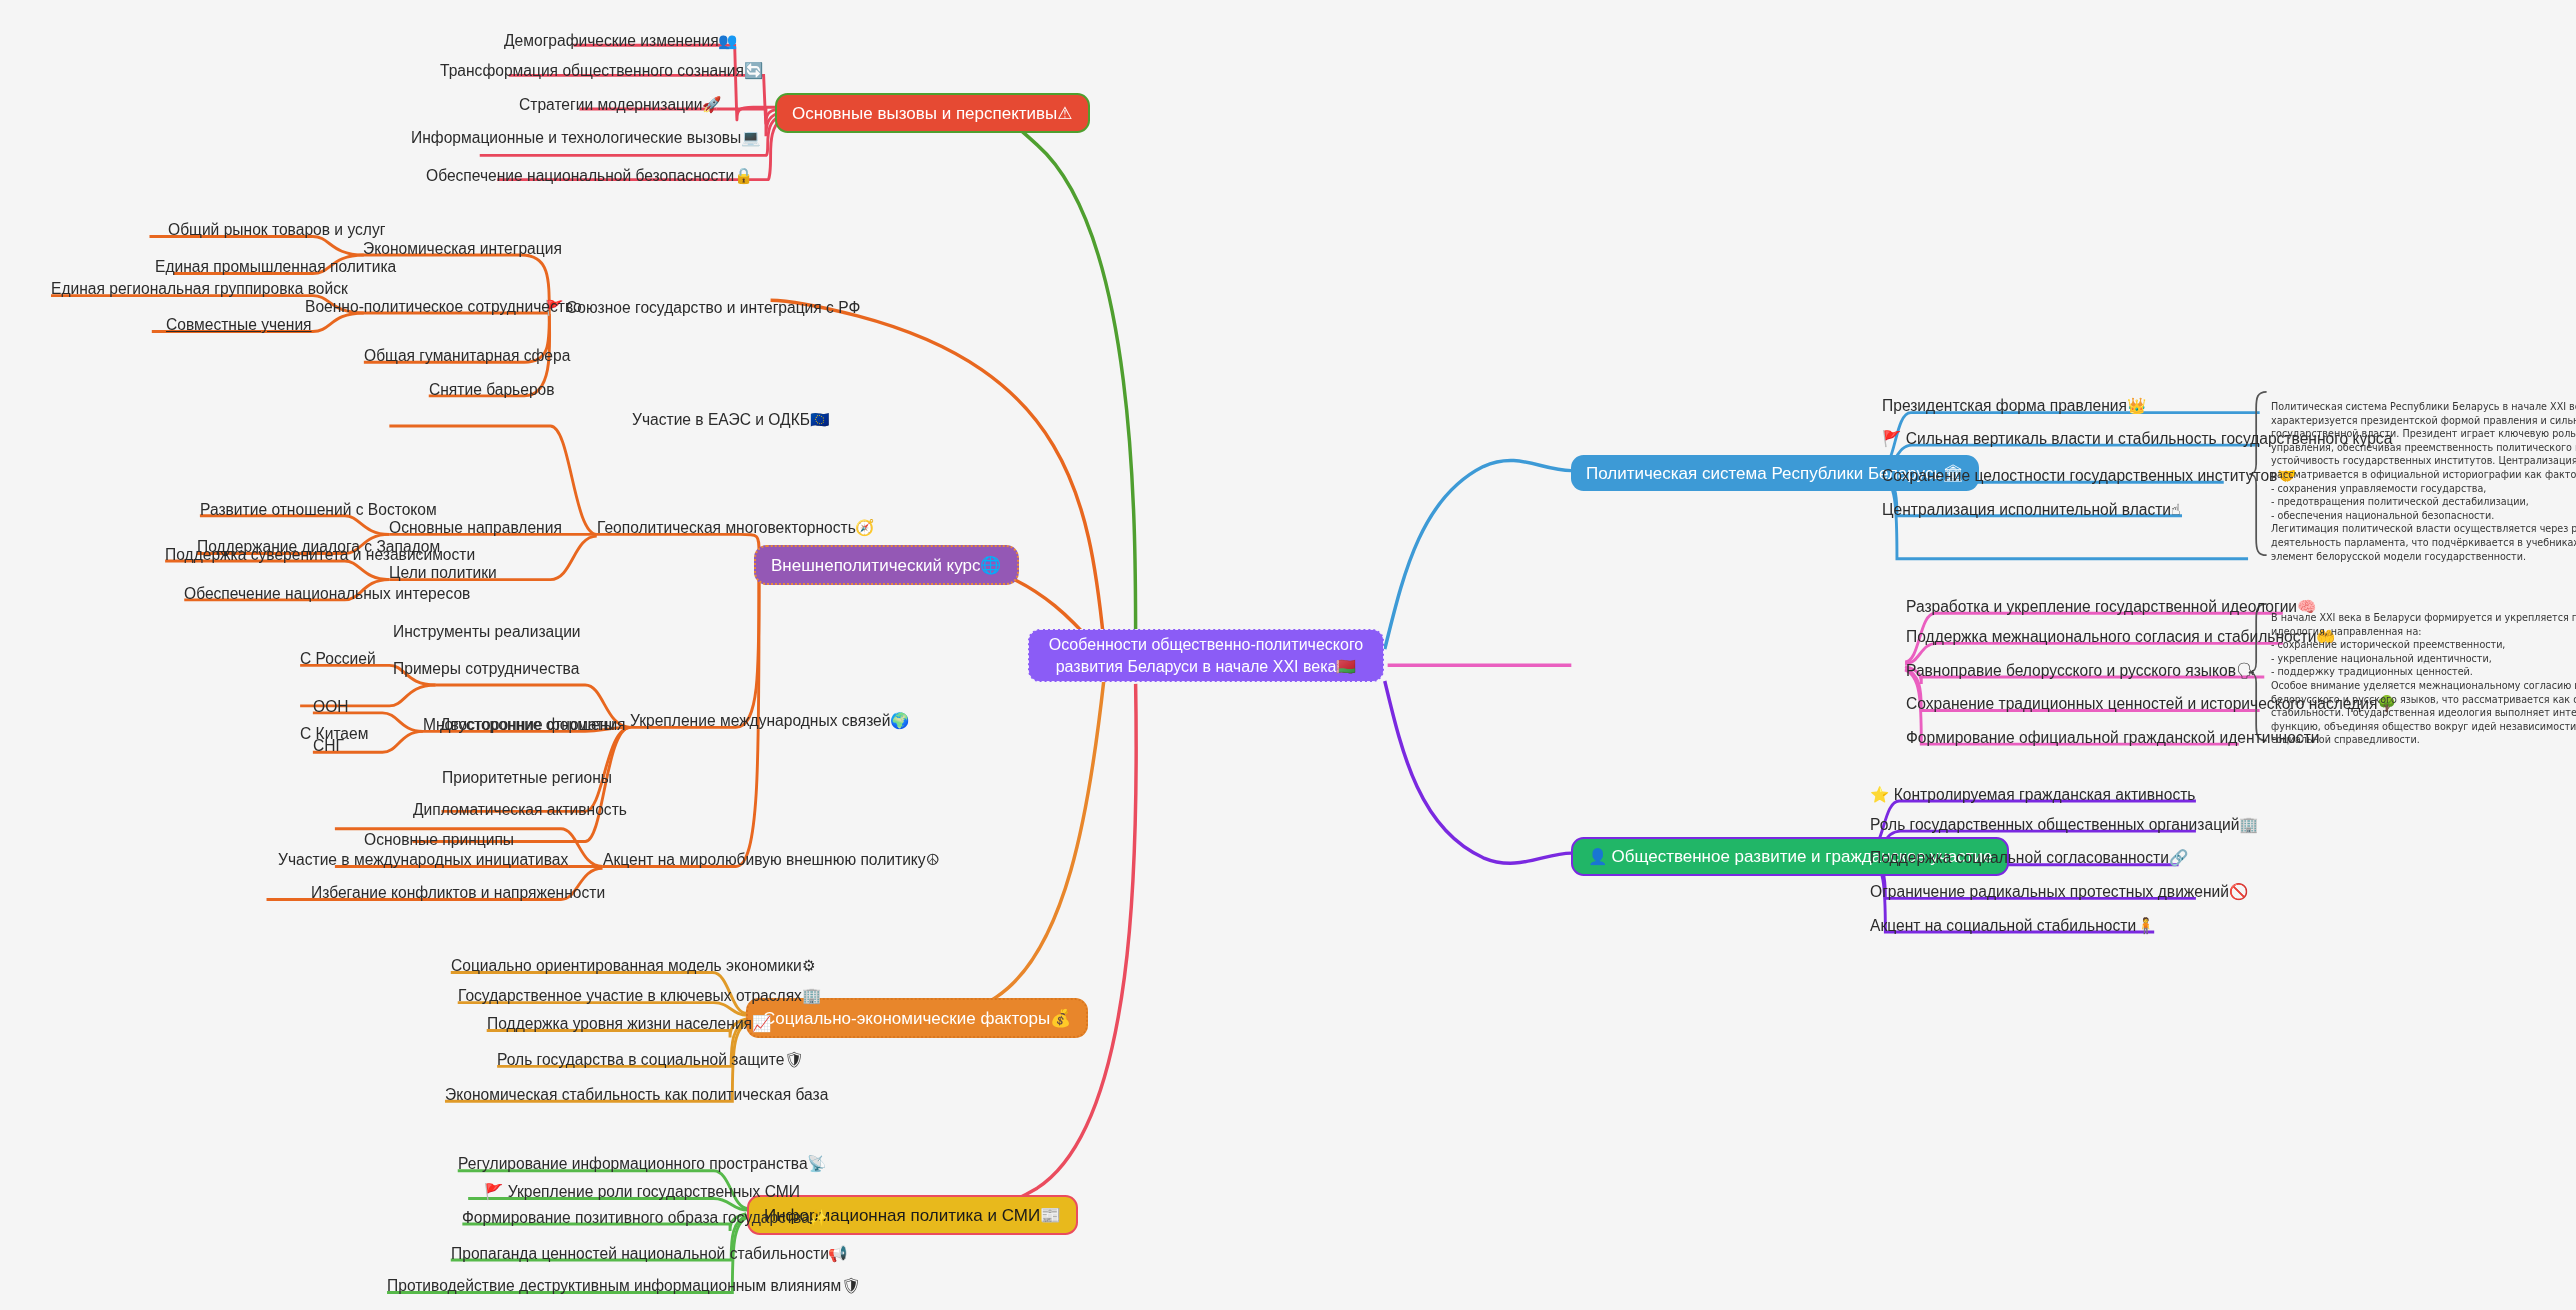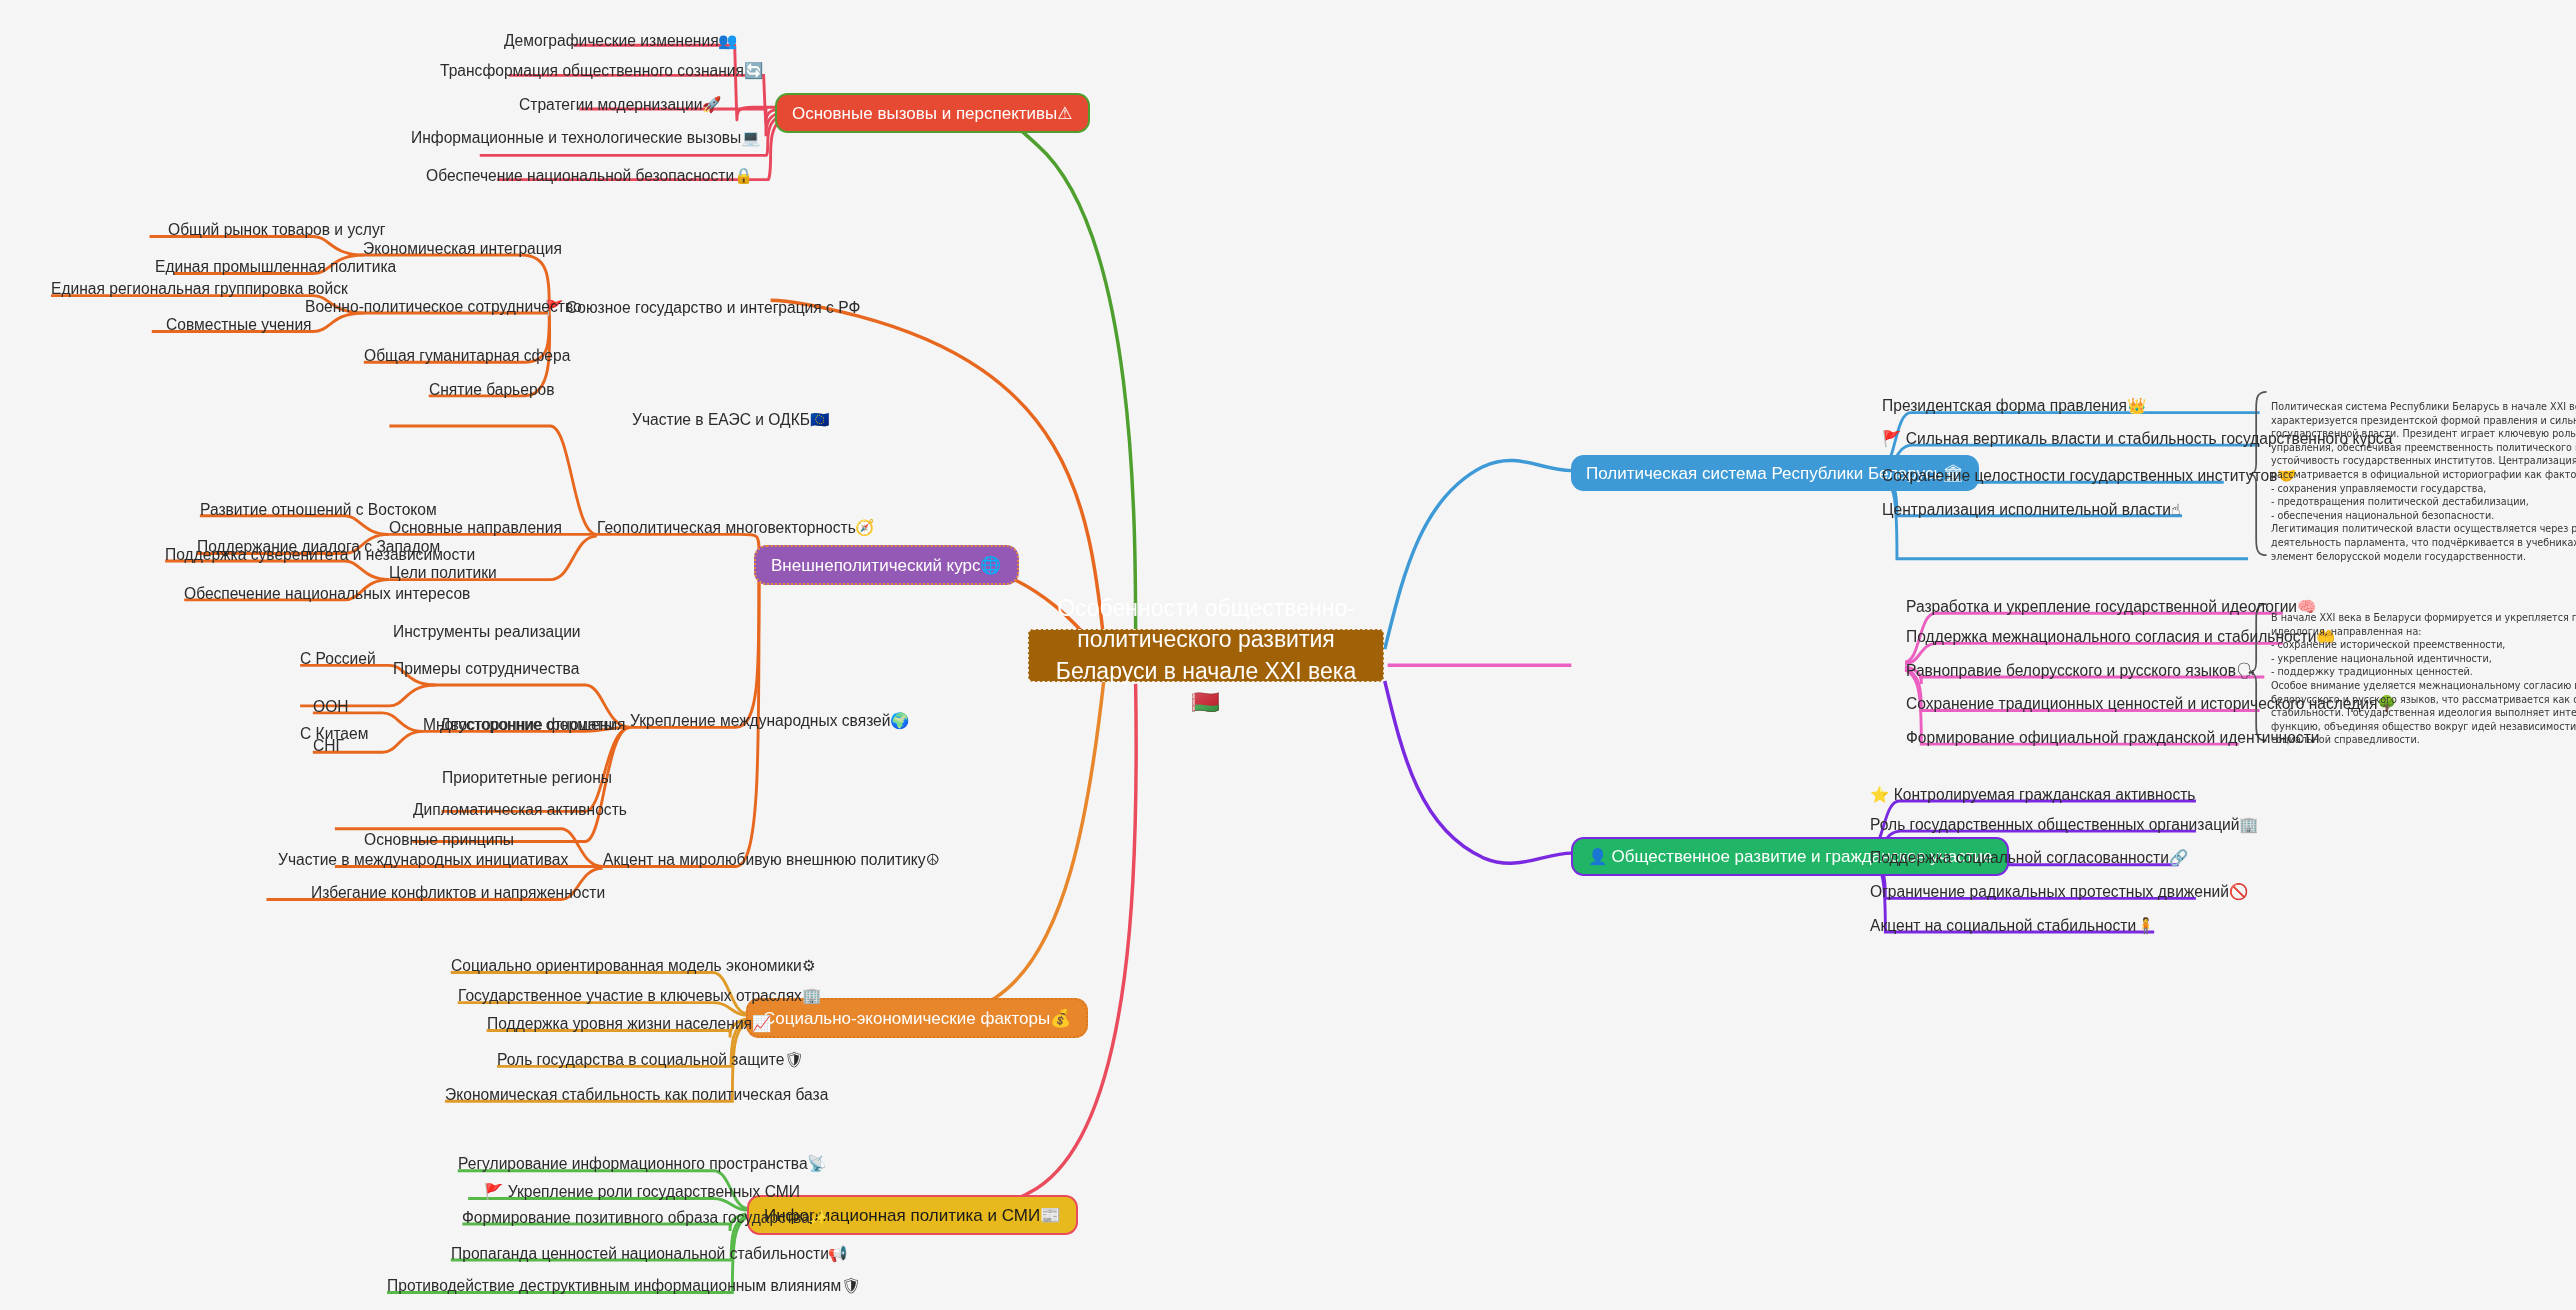--- a/index.html
+++ b/index.html
@@ -11,25 +11,25 @@
     overflow:hidden;
     position:relative;
   }
   #canvas{position:absolute;left:0;top:0;width:2576px;height:1311px;}
   svg#links{position:absolute;left:0;top:0;width:2576px;height:1311px;pointer-events:none;}
 
   .node{position:absolute;white-space:nowrap;}
 
   
   .central{
-    background:#a16207;color:#fff;
-    border-radius:5px;
+    background:#8b5cf6;color:#fff;
+    border-radius:12px;
     border:1.7px dashed rgba(255,255,255,.85);
     padding:12.7px 17.4px;
-    font-size:23px;line-height:1.35;
+    font-size:16px;line-height:1.35;
     text-align:center;
     white-space:normal;
     box-sizing:border-box;
     display:flex;align-items:center;justify-content:center;
   }
 
   
   .pill{
     border-radius:12.7px;
     color:#fff;
@@ -215,21 +215,21 @@
 
   <div class="lab" style="left:545px;top:299px;">
     <span class="em">🚩</span>
     <span>Союзное государство и интеграция с РФ</span>
   </div>
   <div class="lab" style="left:363px;top:240px;">Экономическая интеграция</div>
   <div class="lab" style="left:168px;top:221px;">Общий рынок товаров и услуг</div>
   <div class="lab" style="left:155px;top:258px;">Единая промышленная политика</div>
   <div class="lab" style="left:305px;top:298px;">Военно-политическое сотрудничество</div>
   <div class="lab" style="left:51px;top:280px;">Единая региональная группировка войск</div>
-  <div class="lab" style="left:166px;top:316px;">Совместные учения</div>
+  <div class="lab" style="left:166px;top:316px;text-decoration:underline;">Совместные учения</div>
   <div class="lab" style="left:364px;top:347px;">Общая гуманитарная сфера</div>
   <div class="lab" style="left:429px;top:381px;">Снятие барьеров</div>
 
   <div class="node pill pill-purple" style="left:754px;top:545px;">
     <span>Внешнеполитический курс🌐</span>
   </div>
 
   <div class="lab" style="left:597px;top:519px;">Геополитическая многовекторность🧭</div>
   <div class="lab" style="left:632px;top:411px;">Участие в ЕАЭС и ОДКБ🇪🇺</div>
   <div class="lab" style="left:389px;top:519px;">Основные направления</div>

